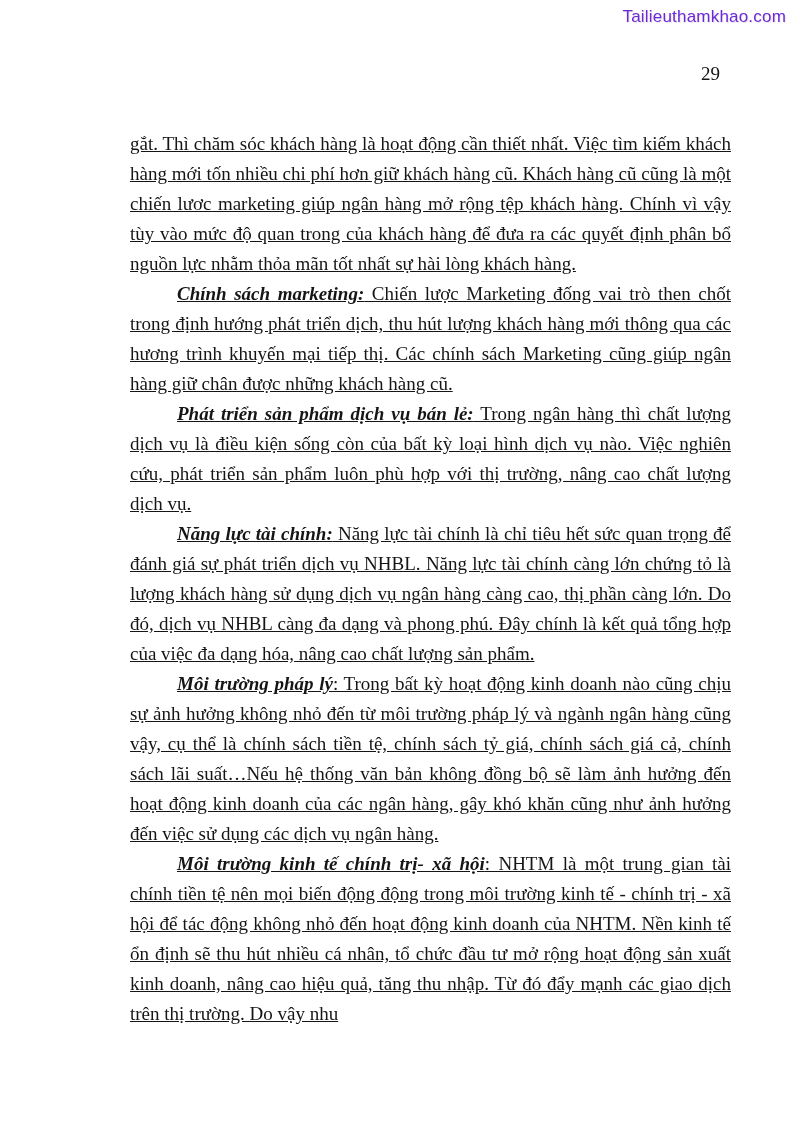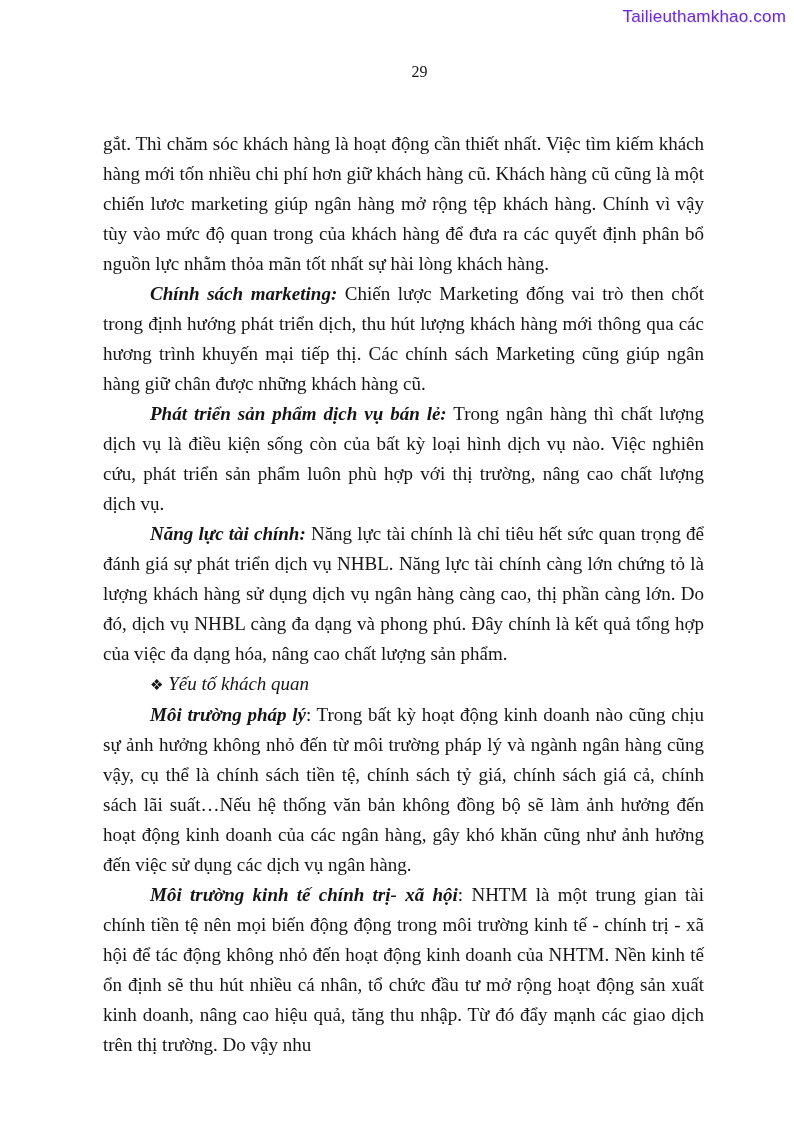--- a/index.html
+++ b/index.html
@@ -28,31 +28,32 @@
     font-size: 17px;
     color: #6d28d9;
     text-shadow: 1px 1px 0 #e9e9e9;
     letter-spacing: 0.2px;
   }
   .pageno {
     position: absolute;
     top: 63px;
     left: 119px;
     width: 601px;
-    text-align: center;
-    font-size: 16px;
+    text-align: right;
+    font-size: 19px;
   }
   .content {
     position: absolute;
     top: 129px;
-    left: 103px;
+    left: 130px;
     width: 601px;
     font-size: 19px;
     line-height: 30px;
     text-align: justify;
+    text-decoration: underline;
   }
   p.para {
     margin: 0;
     padding: 0;
   }
   p.indent {
     text-indent: 47px;
   }
   .lead {
     font-weight: bold;
@@ -80,20 +81,19 @@
   <div class="content">
 
     <p class="para"><span>gắt. Thì chăm sóc khách hàng là hoạt động cần thiết nhất. Việc tìm kiếm khách hàng mới tốn nhiều chi phí hơn giữ khách hàng cũ. Khách hàng cũ cũng là một chiến lươc marketing giúp ngân hàng mở rộng tệp khách hàng. Chính vì vậy tùy vào mức độ quan trong của khách hàng  để đưa ra các quyết định phân bổ nguồn lực nhằm thỏa mãn tốt nhất sự hài lòng khách hàng.</span></p>
 
     <p class="para indent"><span class="lead">Chính sách marketing:</span><span> Chiến lược Marketing đống vai trò then chốt trong định hướng phát triển dịch, thu hút lượng khách hàng mới  thông qua các hương trình khuyến mại tiếp thị. Các chính sách Marketing cũng giúp ngân hàng giữ chân được những khách hàng cũ.</span></p>
 
     <p class="para indent"><span class="lead">Phát triển sản phẩm dịch vụ bán lẻ:</span><span> Trong ngân hàng thì chất lượng dịch vụ là điều kiện sống còn của bất kỳ loại hình dịch vụ nào. Việc nghiên cứu, phát triển sản phẩm luôn phù hợp với thị trường, nâng cao chất lượng dịch vụ.</span></p>
 
     <p class="para indent"><span class="lead">Năng lực tài chính:</span><span> Năng lực tài chính là chỉ tiêu hết sức quan trọng để đánh giá sự phát triển dịch vụ NHBL. Năng lực tài chính càng lớn chứng tỏ là lượng khách hàng sử dụng dịch vụ ngân hàng càng cao, thị phần càng lớn. Do đó, dịch vụ NHBL càng đa dạng và phong phú. Đây chính là kết quả tổng hợp của việc đa dạng hóa, nâng cao chất lượng sản phẩm.</span></p>
 
-    <p class="para bullet-line"><span class="bullet">❖</span> <span>Yếu tố khách quan</span></p>
 
     <p class="para indent"><span class="lead">Môi trường pháp lý</span><span>: Trong bất kỳ hoạt động kinh doanh nào cũng chịu sự ảnh hưởng không nhỏ đến từ môi trường pháp lý và ngành ngân hàng cũng vậy, cụ thể là chính sách tiền tệ, chính sách tỷ giá, chính sách giá cả, chính sách lãi suất…Nếu hệ thống văn bản không đồng bộ sẽ làm ảnh hưởng đến hoạt động kinh doanh của các ngân hàng, gây khó khăn cũng như ảnh hưởng đến việc sử dụng các dịch vụ ngân hàng.</span></p>
 
     <p class="para indent"><span class="lead">Môi trường kinh tế chính trị- xã hội</span><span>: NHTM là một trung gian tài chính tiền tệ nên mọi biến động động trong môi trường kinh tế - chính trị - xã hội để tác động không nhỏ đến hoạt động kinh doanh của NHTM. Nền kinh tế ổn định sẽ thu hút nhiều cá nhân, tổ chức đầu tư mở rộng hoạt động sản xuất kinh doanh, nâng cao hiệu quả, tăng thu nhập. Từ đó đẩy mạnh các giao dịch trên thị trường. Do vậy nhu</span></p>
 
   </div>
 </div>
 
 </body></html>

